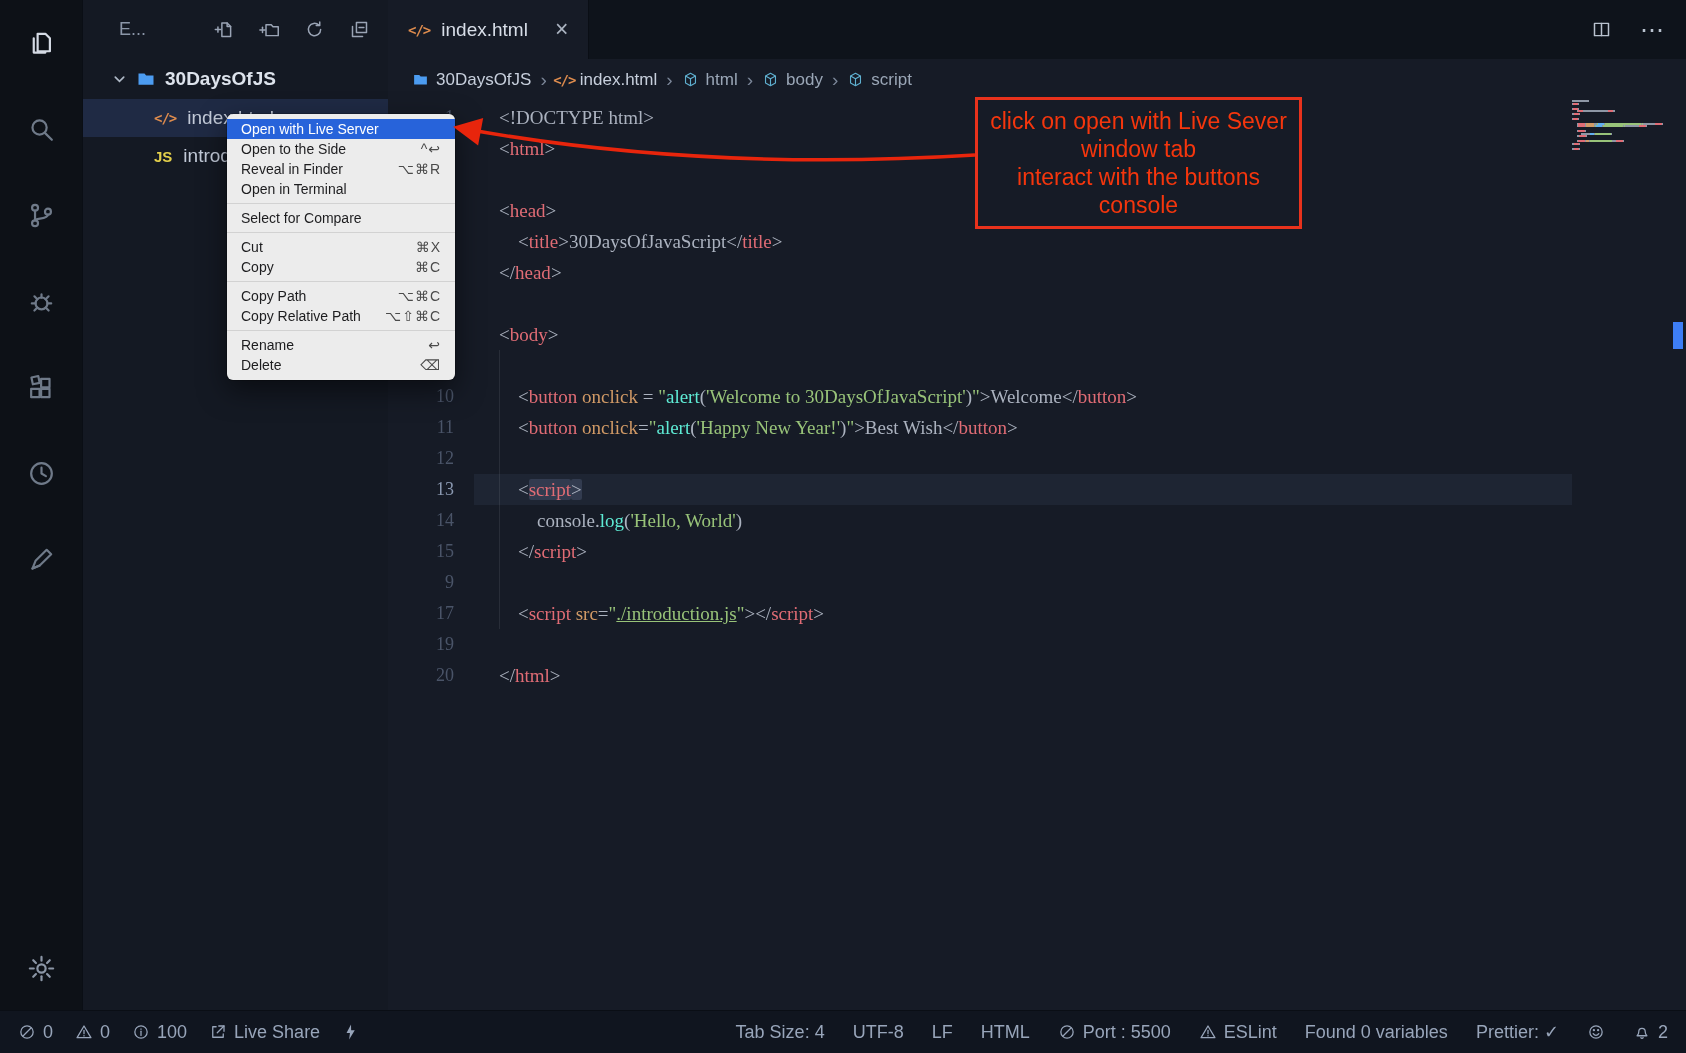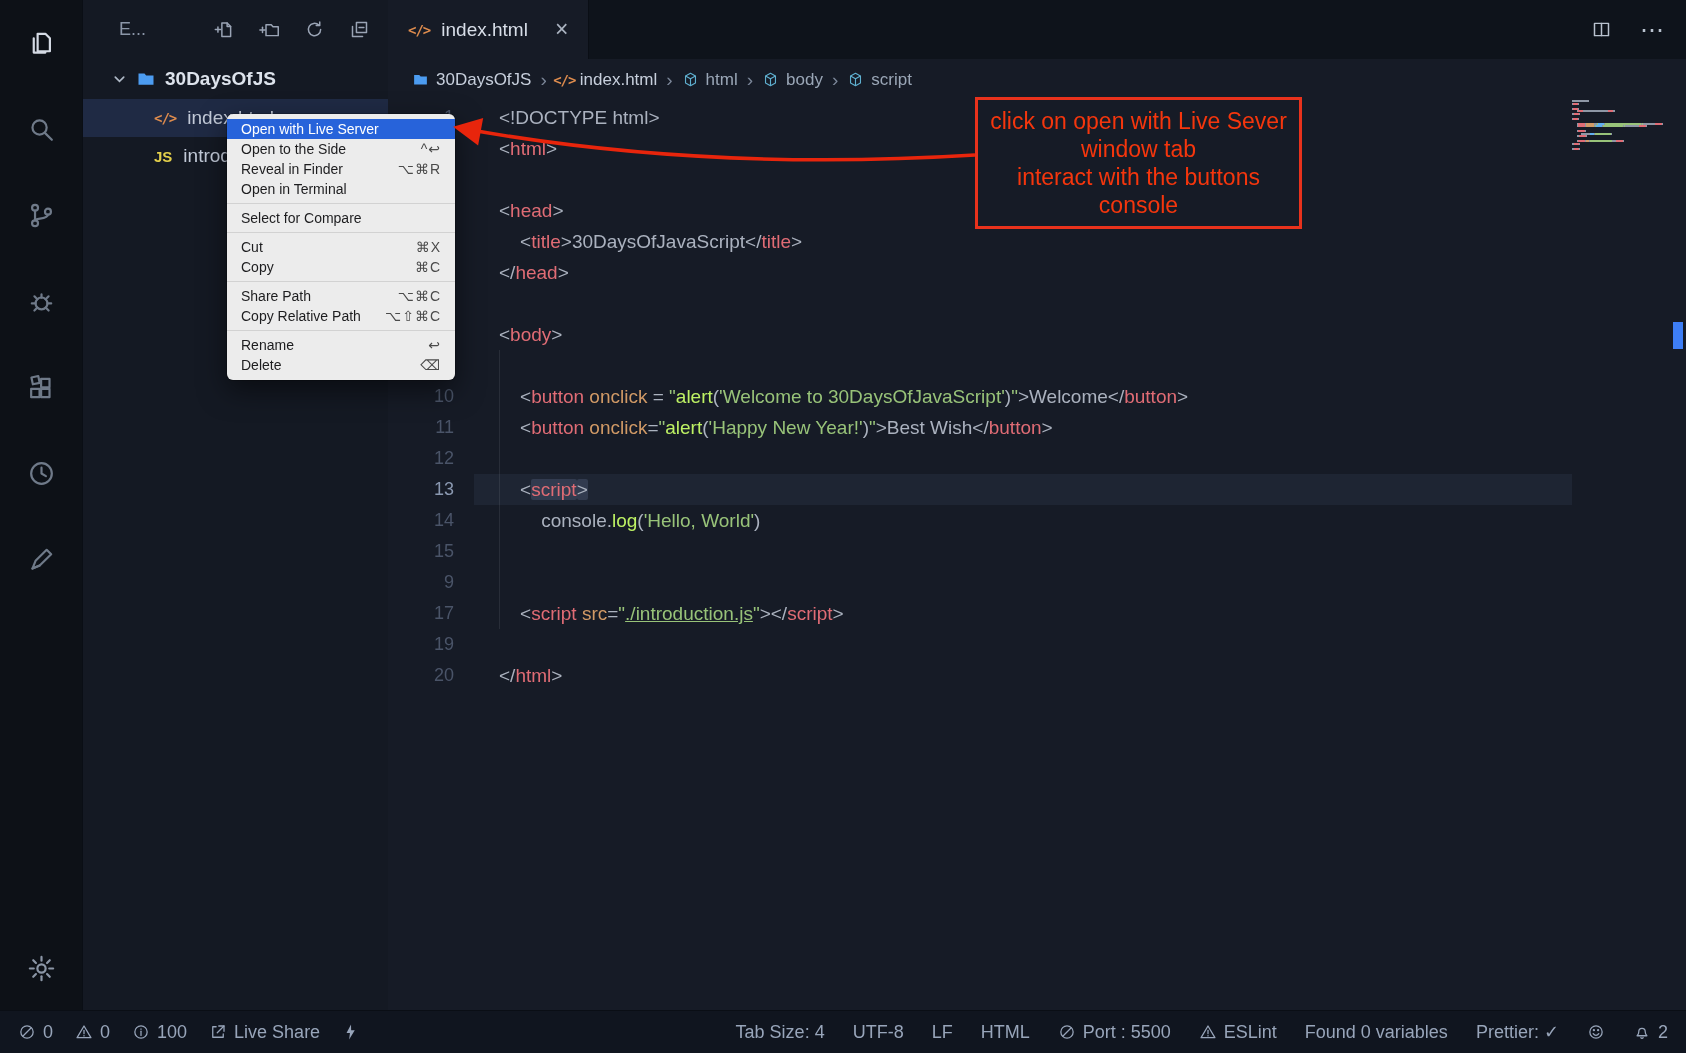--- a/index.html
+++ b/index.html
@@ -37,31 +37,31 @@
   .tabbar{height:59px;background:#0e131b;display:flex;align-items:stretch;position:relative;}
   .tab{display:flex;align-items:center;gap:11px;padding:0 20px;background:#161b26;color:#d8dee8;font-size:19px;cursor:pointer;border-right:1px solid #0a0e15;}
   .tab-close{margin-left:16px;color:#aab3c0;font-size:23px;line-height:1;cursor:pointer;}
   .tabbar-actions{position:absolute;right:20px;top:0;height:100%;display:flex;align-items:center;gap:28px;color:#b9c2cf;}
   .more-dots{font-size:24px;letter-spacing:2px;color:#b9c2cf;cursor:pointer;}
   .breadcrumbs{height:41px;display:flex;align-items:center;padding-left:24px;color:#9aa6b6;font-size:17px;}
   .bc-item{display:flex;align-items:center;gap:7px;cursor:pointer;}
   .bc-item.bright{color:#c7cfdc;}
   .bc-sep{color:#7b8698;font-size:19px;margin:0 9px;}
 
-  .code{position:relative;padding-top:2px;font-family:Liberation Sans, sans-serif;font-size:19px;}
+  .code{position:relative;padding-top:2px;font-family:Liberation Serif, serif;font-size:19px;}
   .cl{display:flex;height:31px;line-height:31px;}
   .cl .ln{width:66px;flex:none;text-align:right;color:#4a5468;font-size:18px;}
   .cl .lc{white-space:pre;flex:1;margin-left:20px;padding-left:25px;margin-right:114px;}
   .cl.current .lc{background:#1e2533;}
   .cl.current .ln{color:#8a98b0;}
   .tk-pun{color:#abb2bf;}
   .tk-tag{color:#e06c75;}
   .tk-attr{color:#d19a66;}
   .tk-str{color:#98c379;}
-  .tk-fn{color:#bef264;}
+  .tk-fn{color:#5eead4;}
   .tk-link{color:#98c379;text-decoration:underline;}
   .tk-hl{background:#323b4f;border-radius:2px;}
   .indent-guide{position:absolute;left:111px;top:350px;height:279px;width:1px;background:rgba(171,178,191,0.12);}
 
   .minimap{position:absolute;right:18px;top:100px;width:96px;z-index:2;}
   .mm-line{height:2.5px;display:flex;align-items:center;}
   .mm-tk{display:inline-block;height:1.8px;}
   .overview-mark{position:absolute;right:3px;top:322px;width:10px;height:27px;background:#3e7ef5;}
 
   
@@ -357,20 +357,21 @@
         <div class="cl current">
           <span class="ln">13</span>
           <span class="lc"><span class="tk tk-pun">    &lt;</span><span class="tk tk-tag tk-hl">script</span><span class="tk tk-pun tk-hl">&gt;</span></span>
         </div>
         <div class="cl">
           <span class="ln">14</span>
           <span class="lc"><span class="tk tk-pun">        console.</span><span class="tk tk-fn">log</span><span class="tk tk-pun">(</span><span class="tk tk-str">'Hello, World'</span><span class="tk tk-pun">)</span></span>
         </div>
         <div class="cl">
           <span class="ln">15</span>
+          <span class="lc"><span class="tk tk-pun">    &lt;/</span><span class="tk tk-tag">script</span><span class="tk tk-pun">&gt;</span></span>
         </div>
         <div class="cl">
           <span class="ln">9</span>
           <span class="lc"></span>
         </div>
         <div class="cl">
           <span class="ln">17</span>
           <span class="lc"><span class="tk tk-pun">    &lt;</span><span class="tk tk-tag">script</span><span class="tk tk-pun"> </span><span class="tk tk-attr">src</span><span class="tk tk-pun">=</span><span class="tk tk-str">"</span><span class="tk tk-link">./introduction.js</span><span class="tk tk-str">"</span><span class="tk tk-pun">&gt;&lt;/</span><span class="tk tk-tag">script</span><span class="tk tk-pun">&gt;</span></span>
         </div>
         <div class="cl">
@@ -628,21 +629,21 @@
       <div class="cm-item">
         <span class="cm-label">Cut</span>
         <span class="cm-shortcut">⌘X</span>
       </div>
       <div class="cm-item">
         <span class="cm-label">Copy</span>
         <span class="cm-shortcut">⌘C</span>
       </div>
       <div class="cm-sep"></div>
       <div class="cm-item">
-        <span class="cm-label">Share Path</span>
+        <span class="cm-label">Copy Path</span>
         <span class="cm-shortcut">⌥⌘C</span>
       </div>
       <div class="cm-item">
         <span class="cm-label">Copy Relative Path</span>
         <span class="cm-shortcut">⌥⇧⌘C</span>
       </div>
       <div class="cm-sep"></div>
       <div class="cm-item">
         <span class="cm-label">Rename</span>
         <span class="cm-shortcut">↩</span>

